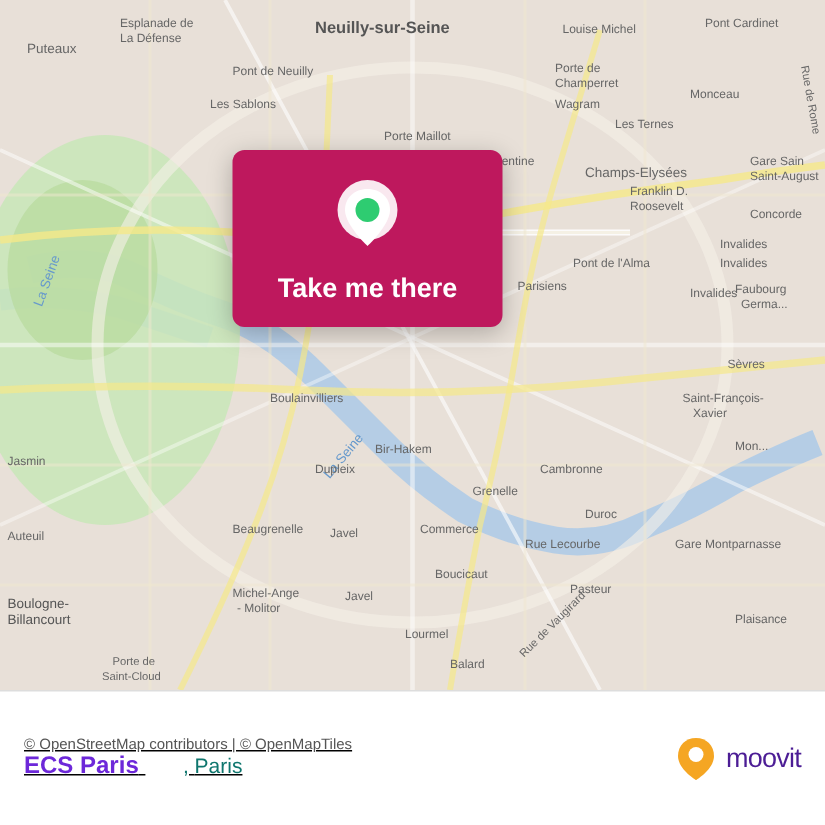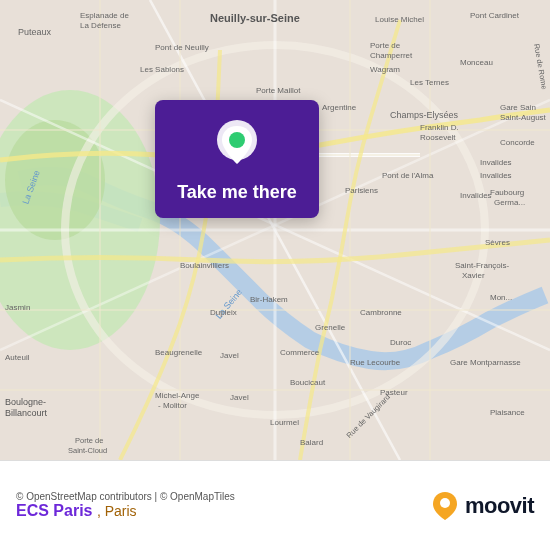--- a/index.html
+++ b/index.html
@@ -25,22 +25,22 @@
       position: absolute;
       top: 0; left: 0;
       width: 100%; height: 100%;
     }
 
     
     #cta-card {
       position: absolute;
       top: 100px;
       left: 155px;
-      width: 164px;
-      background: #4c1d95;
+      width: 180px;
+      background: #be185d;
       border-radius: 8px;
       display: flex;
       flex-direction: column;
       align-items: center;
       padding: 18px 16px 14px;
       box-shadow: 0 4px 16px rgba(0,0,0,0.25);
       cursor: pointer;
     }
 
     #pin-icon {
@@ -66,53 +66,55 @@
       display: flex;
       align-items: center;
       justify-content: space-between;
       padding: 0 16px;
     }
 
     #bottom-left {
       display: flex;
       flex-direction: column;
       gap: 0;
+      text-decoration: underline;
     }
 
     #attribution {
       font-size: 10px;
       color: #555;
     }
 
     #location-title {
       font-size: 16px;
       font-weight: bold;
       color: #6d28d9;
     }
 
     #location-subtitle {
       font-size: 14px;
-      color: #a16207;
+      color: #0f766e;
+      margin-left: 25px;
     }
 
     #moovit-logo {
       display: flex;
       align-items: center;
       gap: 4px;
     }
 
     #moovit-pin {
       width: 32px;
       height: 32px;
     }
 
     #moovit-text {
-      font-size: 22px;
-      font-weight: bold;
-      color: #0f172a;
+      font-size: 18px;
+      font-weight: normal;
+      color: #4c1d95;
       letter-spacing: -0.5px;
     }
   </style>
 </head>
 <body>
 
 <div id="map-container">
 
   <svg id="map-svg" viewBox="0 0 550 460" xmlns="http://www.w3.org/2000/svg">
 

